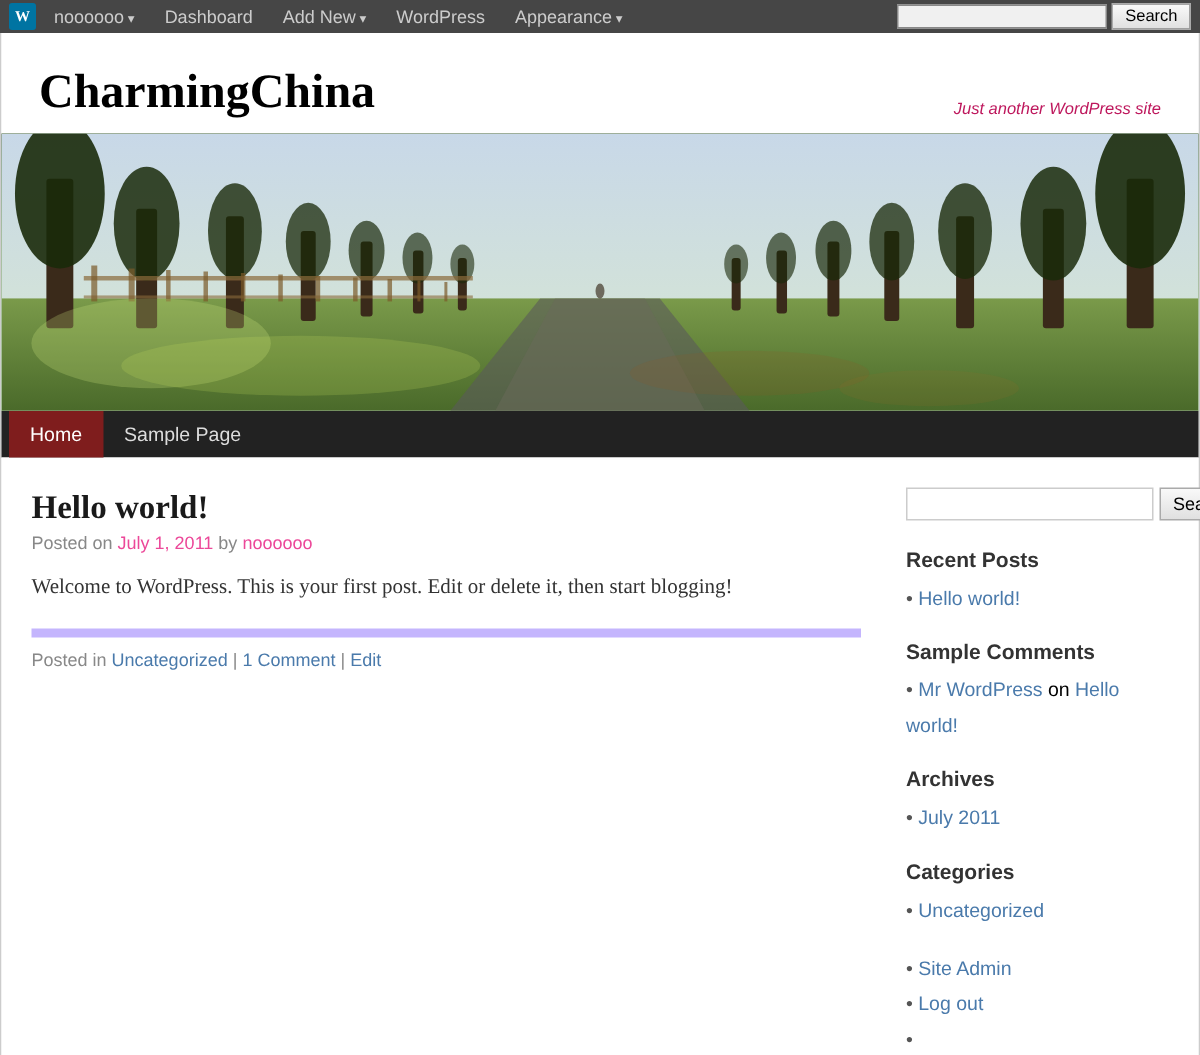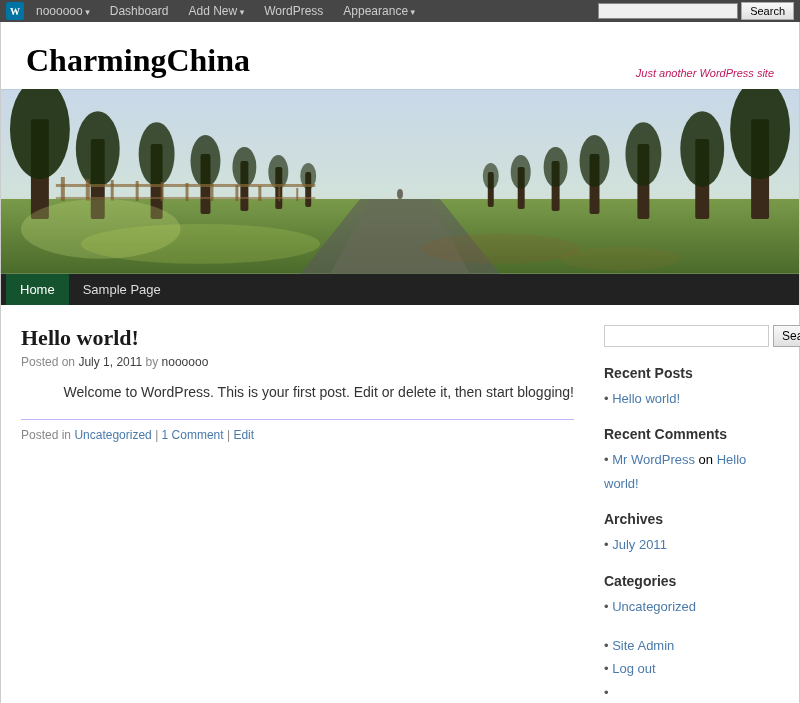--- a/index.html
+++ b/index.html
@@ -117,21 +117,21 @@
     }
     .nav-list li a {
       display: block;
       color: #ddd;
       text-decoration: none;
       font-family: Arial, sans-serif;
       font-size: 13px;
       padding: 8px 14px;
     }
     .nav-list li a:hover, .nav-list li.active a {
-      background: #14532d;
+      background: #7f1d1d;
       color: #fff;
     }
 
     
     #content-wrapper {
       display: flex;
       padding: 20px 20px 20px 20px;
       gap: 30px;
       background: #fff;
     }
@@ -147,36 +147,35 @@
       color: #1a1a1a;
       margin-bottom: 4px;
     }
     .post-meta {
       font-family: Arial, sans-serif;
       font-size: 12px;
       color: #888;
       margin-bottom: 12px;
     }
     .post-meta a {
-      color: #404040;
+      color: #ec4899;
       text-decoration: none;
     }
     .post-body {
-      font-family: Liberation Sans, sans-serif;
+      font-family: Liberation Serif, serif;
       font-size: 14px;
       line-height: 1.6;
       color: #333;
       margin-bottom: 16px;
-      text-align: right;
     }
     .post-footer {
       font-family: Arial, sans-serif;
       font-size: 12px;
       color: #888;
-      border-top: 1px solid #c4b5fd;
+      border-top: 6px solid #c4b5fd;
       padding-top: 8px;
     }
     .post-footer a {
       color: #4a7aab;
       text-decoration: none;
     }
 
     
     #sidebar {
       width: 175px;
@@ -362,21 +361,21 @@
       </div>
 
       <div class="sidebar-section">
         <div class="sidebar-section-title">Recent Posts</div>
         <ul class="sidebar-list">
           <li><a href="#">Hello world!</a></li>
         </ul>
       </div>
 
       <div class="sidebar-section">
-        <div class="sidebar-section-title">Recent Comments</div>
+        <div class="sidebar-section-title">Sample Comments</div>
         <ul class="sidebar-list">
           <li><a href="#">Mr WordPress</a> on <a href="#">Hello world!</a></li>
         </ul>
       </div>
 
       <div class="sidebar-section">
         <div class="sidebar-section-title">Archives</div>
         <ul class="sidebar-list">
           <li><a href="#">July 2011</a></li>
         </ul>

